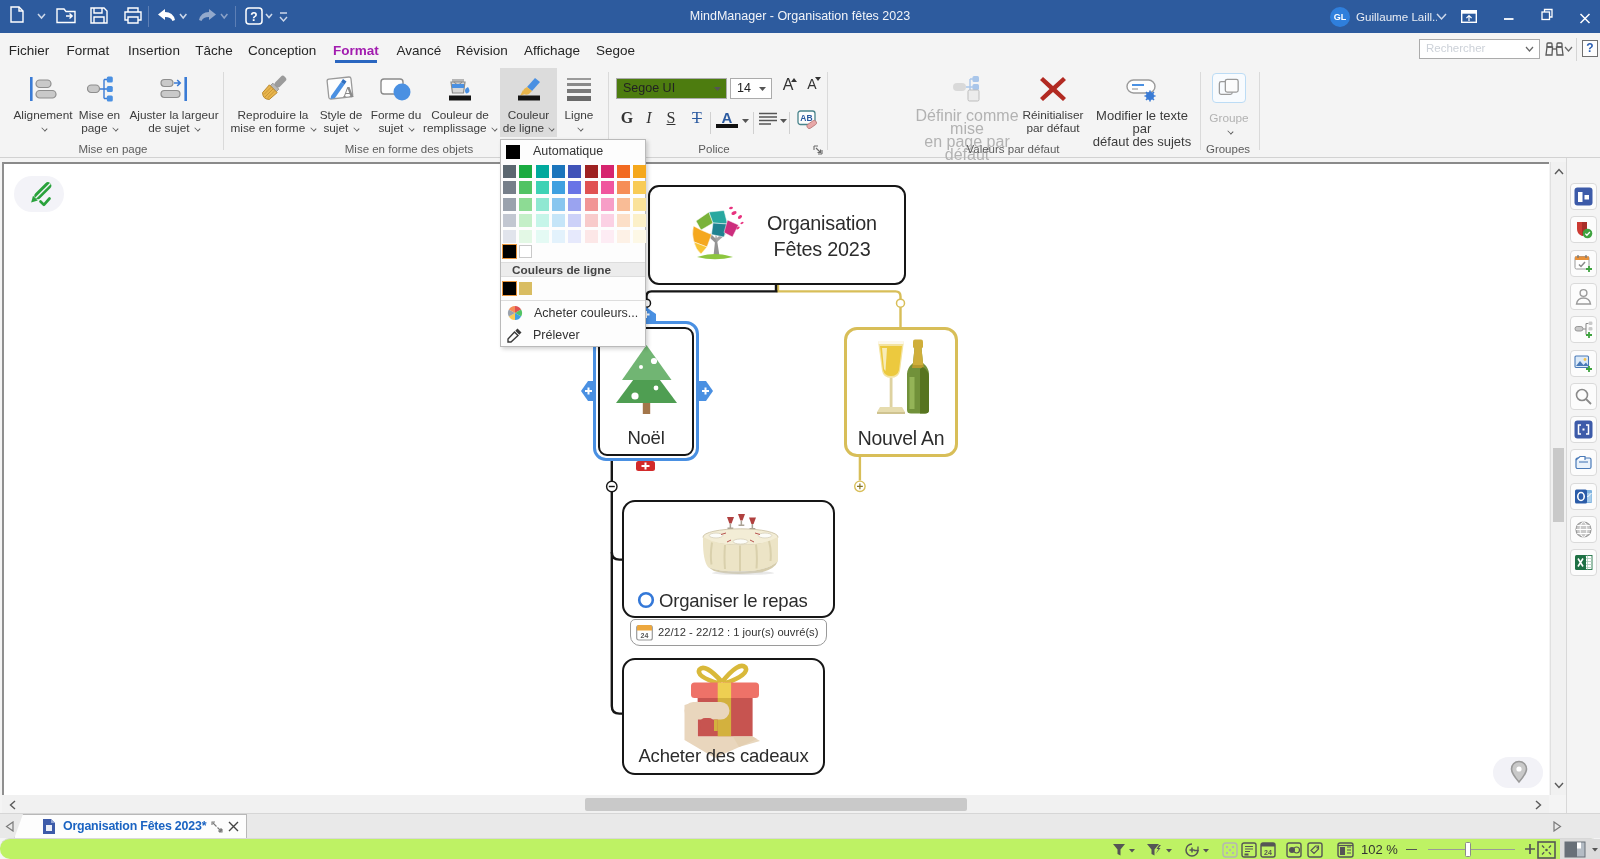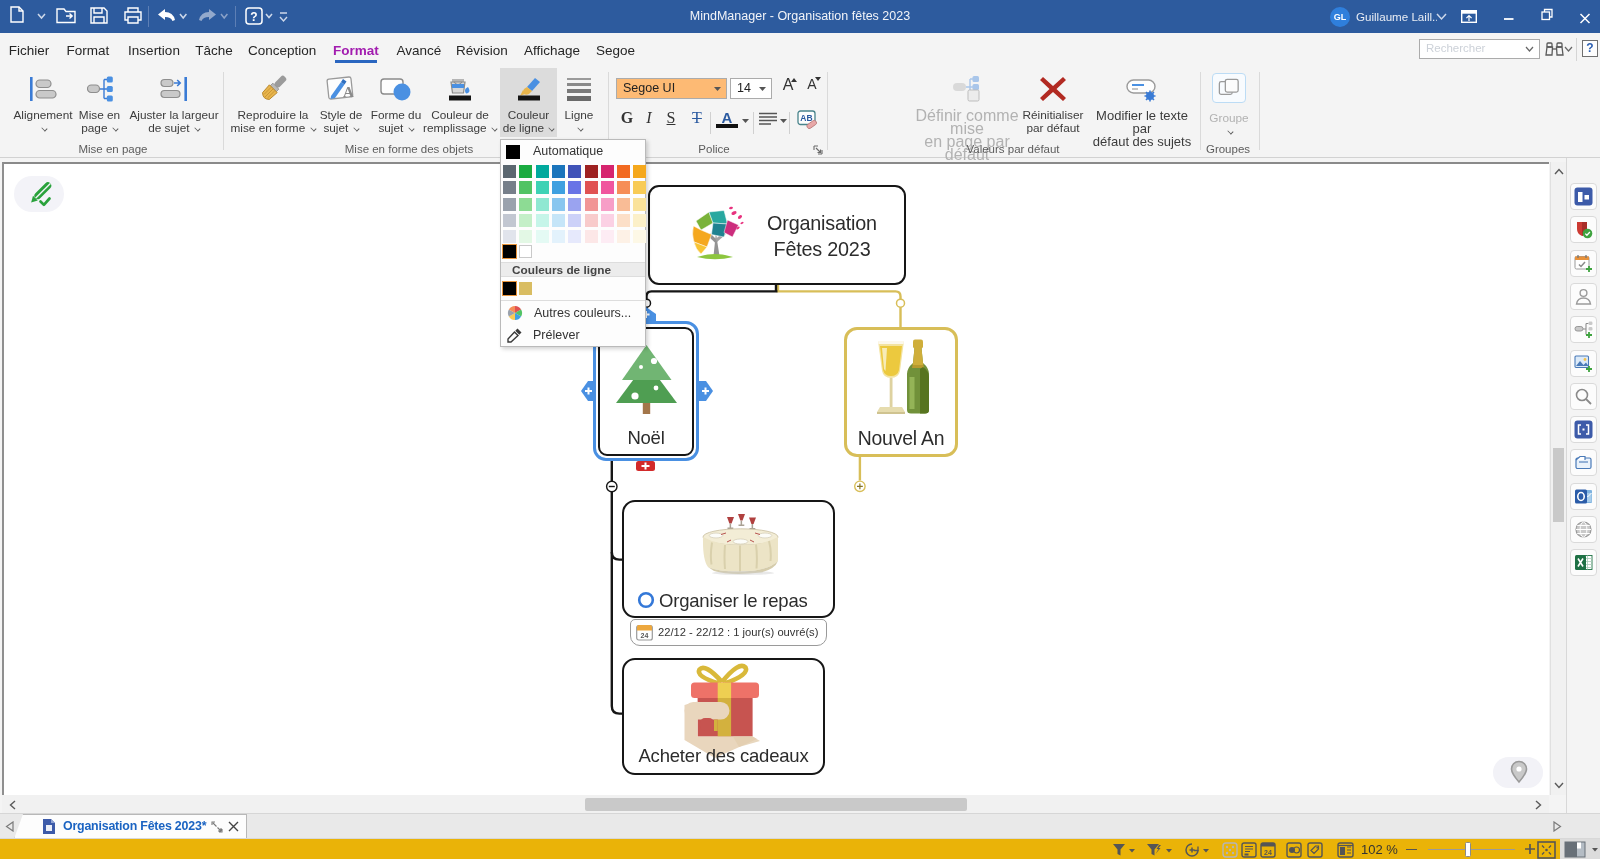--- a/index.html
+++ b/index.html
@@ -30,21 +30,21 @@
   
   #dropdown { position:absolute; left:500px; top:139px; width:146px; height:208px; background:#fdfdfd; border:1px solid #bababa; box-shadow:2px 2px 4px rgba(0,0,0,0.18); z-index:50; }
   .sw { position:absolute; width:13px; height:13px; }
   
   #vscroll { position:absolute; left:1550px; top:162px; width:16px; height:633px; background:#f1f1f1; border-left:1px solid #e0e0e0; }
   #railicons { position:absolute; left:1566px; top:158px; width:34px; height:680px; background:#f4f4f4; border-left:1px solid #d8d8d8; }
   .ricon { position:absolute; left:3px; width:27px; height:27px; border:1px solid #dadada; border-radius:4px; background:#fcfcfc; }
   
   #hscroll { position:absolute; left:2px; top:795px; width:1547px; height:18px; background:#f1f1f1; }
   #tabbar { position:absolute; left:0; top:813px; width:1600px; height:25px; background:#e9e9e9; border-top:1px solid #d6d6d6; }
-  #statusbar { position:absolute; left:0; top:838px; width:1600px; height:21px; background:#eab308; border-top:1px solid #d8d8d8; }
+  #statusbar { position:absolute; left:0; top:838px; width:1600px; height:21px; background:#bef264; border-top:1px solid #d8d8d8;border-radius:10px; }
   svg { display:block; }
 </style>
 </head>
 <body>
 
 <div id="titlebar">
   <div class="ttl">MindManager&nbsp;-&nbsp;Organisation fêtes 2023</div>
   <svg class="abs" style="left:0;top:0" width="300" height="33" viewBox="0 0 300 33">
 
     <g stroke="#ffffff" stroke-width="1.4" fill="none">
@@ -232,21 +232,21 @@
     <svg style="margin:8px auto 0" width="26" height="26" viewBox="0 0 26 26">
       <rect x="1" y="2" width="24" height="2" fill="#9a9a9a"></rect>
       <rect x="1" y="7" width="24" height="3" fill="#8a8a8a"></rect>
       <rect x="1" y="13" width="24" height="4" fill="#7a7a7a"></rect>
       <rect x="1" y="20" width="24" height="5" fill="#6a6a6a"></rect>
     </svg>
     <div class="lbl">Ligne<br><i class="cv"></i></div>
   </div>
   <div class="glabel" style="left:334px;width:150px;">Mise en forme des objets</div>
 
-  <div class="abs" style="left:616px;top:10px;width:111px;height:21px;background:#fdba74;border:1px solid #ababab;font-size:12.5px;color:#222;line-height:19px;padding-left:6px;">Segoe UI<svg class="abs" style="right:4px;top:7px" width="9" height="6">
+  <div class="abs" style="left:616px;top:10px;width:111px;height:21px;background:#4d7c0f;border:1px solid #ababab;font-size:12.5px;color:#222;line-height:19px;padding-left:6px;">Segoe UI<svg class="abs" style="right:4px;top:7px" width="9" height="6">
         <path d="M1 1 l3.5 4 l3.5 -4" fill="#555"></path>
       </svg></div>
   <div class="abs" style="left:730px;top:10px;width:42px;height:21px;background:#fff;border:1px solid #ababab;font-size:12.5px;color:#222;line-height:19px;padding-left:6px;">14<svg class="abs" style="right:4px;top:7px" width="9" height="6">
         <path d="M1 1 l3.5 4 l3.5 -4" fill="#555"></path>
       </svg></div>
   <div class="abs" style="left:778px;top:8px;width:24px;font-size:16px;color:#333;text-align:center;">A<i class="tu"></i></div>
   <div class="abs" style="left:802px;top:8px;width:24px;font-size:14px;color:#333;text-align:center;">A<i class="td"></i></div>
   <div class="abs" style="left:616px;top:41px;width:22px;font-family:'Liberation Serif';font-size:16px;font-weight:bold;color:#333;text-align:center;">G</div>
   <div class="abs" style="left:640px;top:41px;width:18px;font-family:'Liberation Serif';font-size:16px;font-style:italic;color:#333;text-align:center;">I</div>
   <div class="abs" style="left:661px;top:41px;width:20px;font-family:'Liberation Serif';font-size:16px;color:#333;text-align:center;text-decoration:underline;">S</div>
@@ -541,21 +541,21 @@
   <div class="abs" style="left:0;top:160px;width:144px;height:1px;background:#ddd;"></div>
   <svg class="abs" style="left:6px;top:165px" width="16" height="16" viewBox="0 0 16 16">
     <circle cx="8" cy="8" r="7" fill="#eee"></circle>
     <path d="M8 8 L8 1 A7 7 0 0 1 14.1 4.5 Z" fill="#e05252"></path>
     <path d="M8 8 L14.1 4.5 A7 7 0 0 1 14.1 11.5 Z" fill="#51c364"></path>
     <path d="M8 8 L14.1 11.5 A7 7 0 0 1 8 15 Z" fill="#3fa0e0"></path>
     <path d="M8 8 L8 15 A7 7 0 0 1 1.9 11.5 Z" fill="#f8cb55"></path>
     <path d="M8 8 L1.9 11.5 A7 7 0 0 1 1.9 4.5 Z" fill="#9aa2ad"></path>
     <path d="M8 8 L1.9 4.5 A7 7 0 0 1 8 1 Z" fill="#f68e58"></path>
   </svg>
-  <div class="abs" style="left:33px;top:166px;font-size:12.5px;color:#333;">Autres couleurs...</div>
+  <div class="abs" style="left:33px;top:166px;font-size:12.5px;color:#333;">Acheter couleurs...</div>
   <svg class="abs" style="left:6px;top:187px" width="16" height="16" viewBox="0 0 16 16">
     <path d="M10.5 1.5 l4 4 l-2.2 2.2 l-4 -4 z" fill="#3a3a3a"></path>
     <path d="M7.5 5 l3.5 3.5 L4 15 H1 v-3 z" fill="none" stroke="#3a3a3a" stroke-width="1.4"></path>
   </svg>
   <div class="abs" style="left:32px;top:188px;font-size:12.5px;color:#333;">Prélever</div>
 </div>
 
 <div id="vscroll">
   <svg class="abs" style="left:3px;top:6px" width="10" height="7">
       <path d="M1 6 l4 -4.5 l4 4.5" stroke="#5a5a5a" stroke-width="1.4" fill="none"></path>

